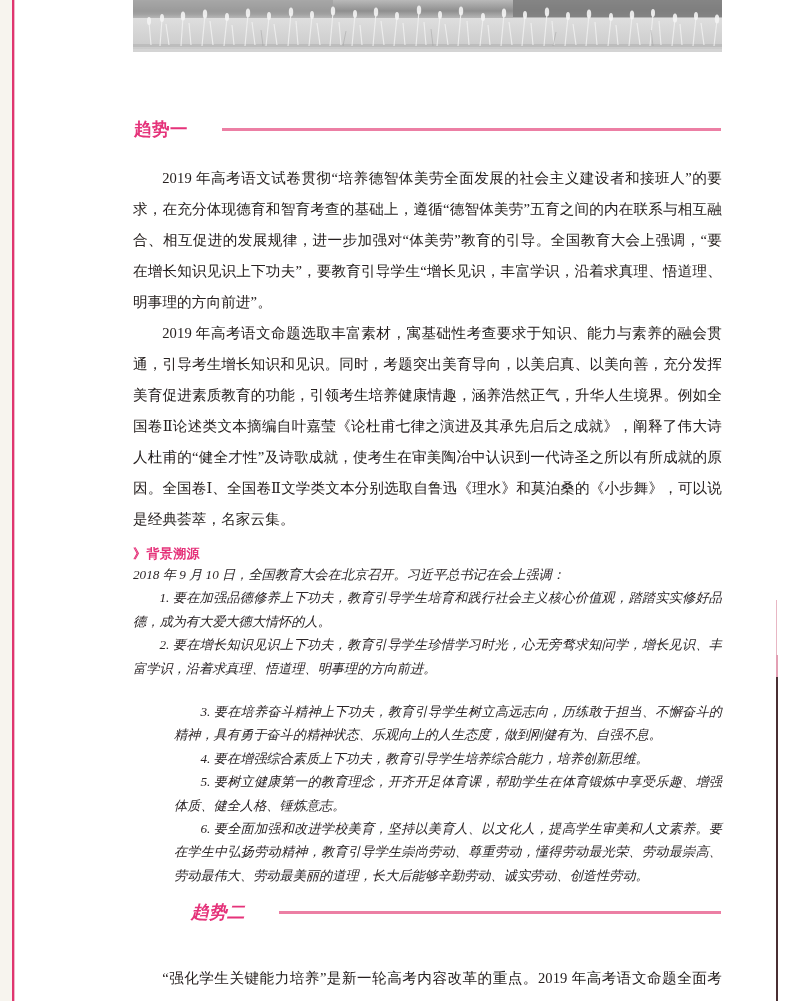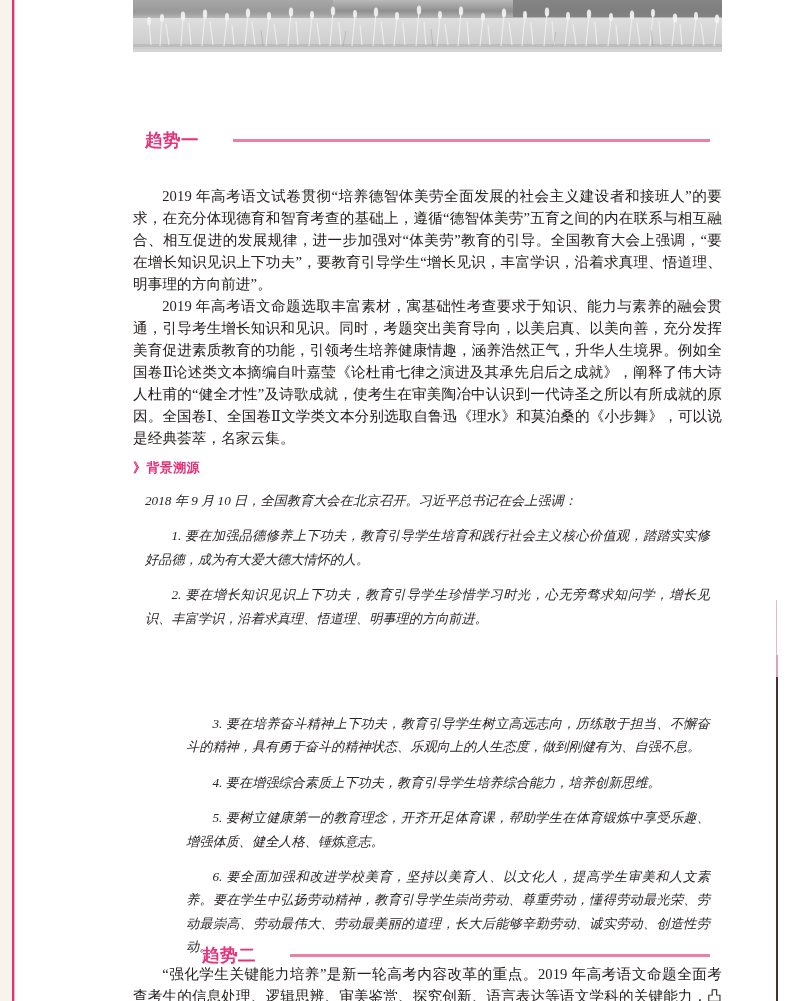--- a/index.html
+++ b/index.html
@@ -68,21 +68,21 @@
   .content {
     position: absolute;
     left: 133px; top: 52px;
     width: 589px;
   }
 
   
   .trend-heading {
     display: flex;
     align-items: center;
-    margin: 12px;
+    margin: 1px;
     padding: 0;
     height: 30px;
   }
   .trend-heading .th-label,
   .trend-heading .th-title {
     font-family: "DejaVu Sans", "Liberation Sans", sans-serif;
     font-weight: bold;
     font-size: 17.5px;
     letter-spacing: 0.5px;
     color: #e5337a;
@@ -93,38 +93,38 @@
     flex: 1 1 auto;
     height: 3px;
     margin-left: 14px;
     background: #ec7fa4;
   }
 
   
   p.body-para {
     margin: 0;
     font-size: 14.6px;
-    line-height: 22px;
+    line-height: 31px;
     text-align: justify;
     text-indent: 2em;
     letter-spacing: 0.1px;
     color: #26201f;
   }
 
   
   .source-label {
     margin: 0;
     font-family: Liberation Serif, serif;
     font-size: 13px;
     font-weight: bold;
     color: #e5337a;
     letter-spacing: 0.4px;
   }
   p.source-para {
-    margin: 12px;
+    margin: 0;
     font-size: 13.2px;
     line-height: 23.4px;
     text-align: justify;
     text-indent: 2em;
     font-family: "Liberation Serif", "DejaVu Serif", serif;
     font-style: italic;
     color: #2a2426;
   }
   p.source-para.no-indent { text-indent: 2em; }
 
@@ -282,21 +282,21 @@
   </div>
 </div>
 
 <div style="position:absolute; left:174px; top:700px; width:548px;">
   <p class="source-para">3. 要在培养奋斗精神上下功夫，教育引导学生树立高远志向，历练敢于担当、不懈奋斗的精神，具有勇于奋斗的精神状态、乐观向上的人生态度，做到刚健有为、自强不息。</p>
   <p class="source-para">4. 要在增强综合素质上下功夫，教育引导学生培养综合能力，培养创新思维。</p>
   <p class="source-para">5. 要树立健康第一的教育理念，开齐开足体育课，帮助学生在体育锻炼中享受乐趣、增强体质、健全人格、锤炼意志。</p>
   <p class="source-para">6. 要全面加强和改进学校美育，坚持以美育人、以文化人，提高学生审美和人文素养。要在学生中弘扬劳动精神，教育引导学生崇尚劳动、尊重劳动，懂得劳动最光荣、劳动最崇高、劳动最伟大、劳动最美丽的道理，长大后能够辛勤劳动、诚实劳动、创造性劳动。</p>
 </div>
 
-<div style="position:absolute; left:190px; top:928px; width:532px;">
+<div style="position:absolute; left:190px; top:896px; width:532px;font-style:italic;">
   <div class="trend-heading">
     <span class="th-label">趋势二</span>
     <span class="th-rule"></span>
   </div>
 </div>
 
 <div style="position:absolute; left:133px; top:963px; width:589px; overflow:hidden; height:38px;">
   <p class="body-para">“强化学生关键能力培养”是新一轮高考内容改革的重点。2019 年高考语文命题全面考查考生的信息处理、逻辑思辨、审美鉴赏、探究创新、语言表达等语文学科的关键能力，凸显应用性考</p>
 </div>
 

